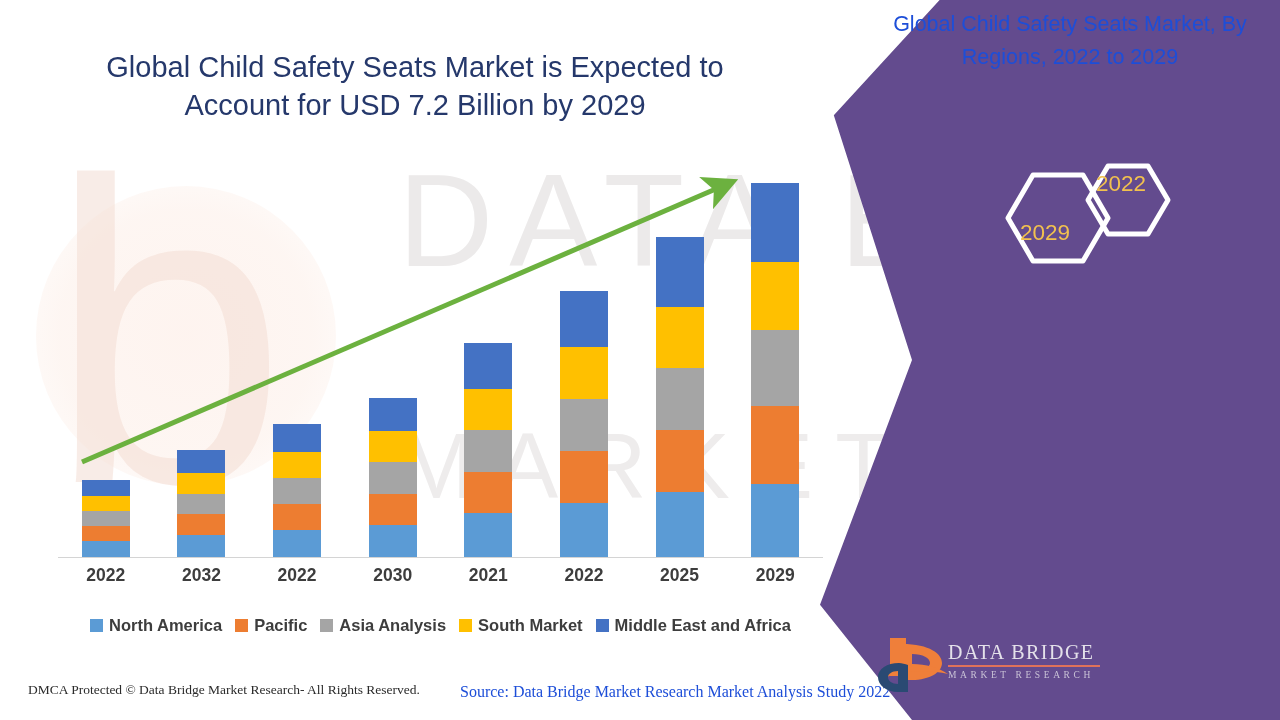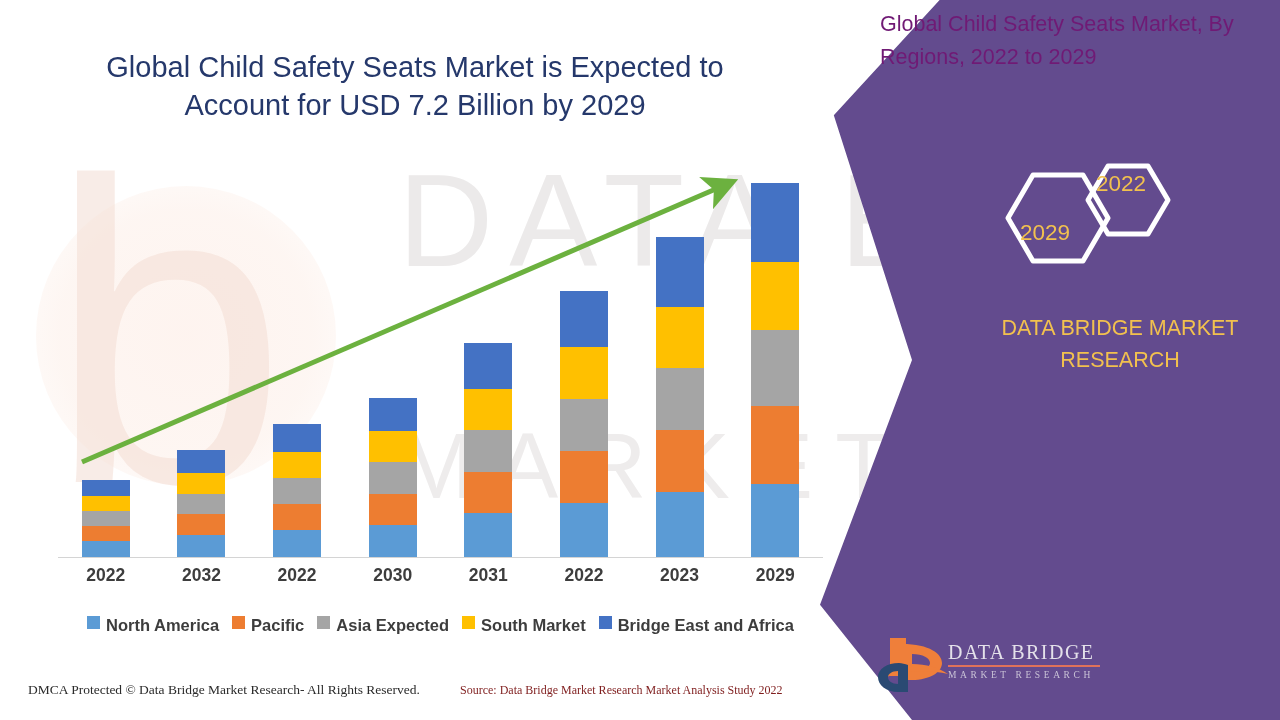--- a/index.html
+++ b/index.html
@@ -34,36 +34,36 @@
   
   .arrow-svg{position:absolute;left:58px;top:160px;width:700px;height:320px;pointer-events:none;}
 
   
   .xlabels{position:absolute;left:58px;top:565px;width:765px;display:flex;}
   .xlabel{flex:1 1 0;text-align:center;color:#3d3d3d;font-size:17.5px;font-weight:bold;}
 
   
   .legend{position:absolute;left:58px;top:616px;width:765px;display:flex;
           justify-content:center;align-items:center;gap:13px;}
-  .lg-item{display:flex;align-items:flex-start;gap:6px;}
+  .lg-item{display:flex;align-items:center;gap:6px;}
   .lg-swatch{width:13px;height:13px;display:inline-block;}
   .lg-label{color:#3d3d3d;font-size:16.5px;font-weight:bold;white-space:nowrap;}
 
   
   .footer{position:absolute;left:0;top:682px;width:860px;height:24px;}
   .f-left{position:absolute;left:28px;top:0;font-family:"Liberation Serif",serif;
           font-size:13.5px;color:#2b2b2b;white-space:nowrap;}
   .f-right{position:absolute;left:460px;top:1px;font-family:"Liberation Serif",serif;
-           font-size:12px;color:#7f1d1d;white-space:nowrap;}
+           font-size:16px;color:#1d4ed8;white-space:nowrap;}
 
   
   .panel{position:absolute;right:0;top:0;width:460px;height:720px;background:#634b8e;
          clip-path:polygon(100% 0, 100% 100%, 20% 100%, 0 84%, 20% 50%, 3% 16%, 26% 0);}
-  .panel-title{position:absolute;right:20px;top:8px;width:380px;
-               color:#701a75;font-size:21.5px;line-height:33px;font-weight:400;}
+  .panel-title{position:absolute;right:20px;top:8px;width:380px;text-align:center;
+               color:#1d4ed8;font-size:21.5px;line-height:33px;font-weight:400;}
   .hex-svg{position:absolute;left:988px;top:148px;width:200px;height:140px;}
   .hex-year{position:absolute;color:#f2c14e;font-size:22.5px;font-weight:400;}
   .brand{position:absolute;left:965px;top:312px;width:310px;text-align:center;
          color:#f2c14e;font-size:21.5px;line-height:32px;font-weight:400;}
 
   
   .logo{position:absolute;left:872px;top:630px;width:250px;height:70px;}
   .logo-text{position:absolute;left:948px;top:641px;width:170px;}
   .logo-t1{font-family:"Liberation Serif",serif;font-size:20px;letter-spacing:1.5px;
            color:#e4e1ea;line-height:23px;}
@@ -168,65 +168,64 @@
       </marker>
     </defs>
     <line x1="24" y1="302" x2="660" y2="28" stroke="#6cb13f" stroke-width="5" marker-end="url(#ah)"></line>
   </svg>
 
   <div class="xlabels" id="xlabels">
       <div class="xlabel">2022</div>
       <div class="xlabel">2032</div>
       <div class="xlabel">2022</div>
       <div class="xlabel">2030</div>
-      <div class="xlabel">2031</div>
+      <div class="xlabel">2021</div>
       <div class="xlabel">2022</div>
-      <div class="xlabel">2023</div>
+      <div class="xlabel">2025</div>
       <div class="xlabel">2029</div>
     </div>
 
   <div class="legend" id="legend">
       <div class="lg-item">
         <span class="lg-swatch" style="background: rgb(91, 155, 213);"></span>
         <span class="lg-label">North America</span>
       </div>
       <div class="lg-item">
         <span class="lg-swatch" style="background: rgb(237, 125, 49);"></span>
         <span class="lg-label">Pacific</span>
       </div>
       <div class="lg-item">
         <span class="lg-swatch" style="background: rgb(165, 165, 165);"></span>
-        <span class="lg-label">Asia Expected</span>
+        <span class="lg-label">Asia Analysis</span>
       </div>
       <div class="lg-item">
         <span class="lg-swatch" style="background: rgb(255, 192, 0);"></span>
         <span class="lg-label">South Market</span>
       </div>
       <div class="lg-item">
         <span class="lg-swatch" style="background: rgb(68, 114, 196);"></span>
-        <span class="lg-label">Bridge East and Africa</span>
+        <span class="lg-label">Middle East and Africa</span>
       </div>
     </div>
 
   <div class="footer">
     <div class="f-left">DMCA Protected © Data Bridge Market Research- All Rights Reserved.</div>
     <div class="f-right">Source: Data Bridge Market Research Market Analysis Study 2022</div>
   </div>
 
   <div class="panel"></div>
   <div class="panel-title">Global Child Safety Seats Market, By Regions, 2022 to 2029</div>
 
   <svg class="hex-svg" viewBox="0 0 200 140">
     <polygon points="20,70 45,27 95,27 120,70 95,113 45,113" fill="none" stroke="#ffffff" stroke-width="5" stroke-linejoin="round"></polygon>
     <polygon points="100,52 120,18 160,18 180,52 160,86 120,86" fill="none" stroke="#ffffff" stroke-width="5" stroke-linejoin="round"></polygon>
   </svg>
   <div class="hex-year" style="left:1020px;top:220px;">2029</div>
   <div class="hex-year" style="left:1096px;top:171px;">2022</div>
 
-  <div class="brand">DATA BRIDGE MARKET RESEARCH</div>
 
   <svg class="logo" viewBox="0 0 250 70">
     <path d="M18,8 L34,8 L34,46 L18,46 Z" fill="#ef7f3a"></path>
     <path d="M30,14 C58,14 70,24 70,33 C70,42 58,50 40,50 L30,50 Z
              M40,24 L40,40 C52,40 58,37 58,33 C58,28 51,24 40,24 Z" fill="#ef7f3a"></path>
     <path d="M10,40 C34,30 60,33 76,44 C58,40 34,40 12,48 Z" fill="#ef7f3a"></path>
     <path d="M36,26 C36,26 36,62 36,62 L26,62 C14,62 6,55 6,47 C6,39 15,33 27,33
              C30,33 33,34 36,35 Z M26,41 C20,41 16,44 16,47 C16,51 20,54 26,54 L26,41 Z" fill="#2a4a73"></path>
   </svg>
   <div class="logo-text">

